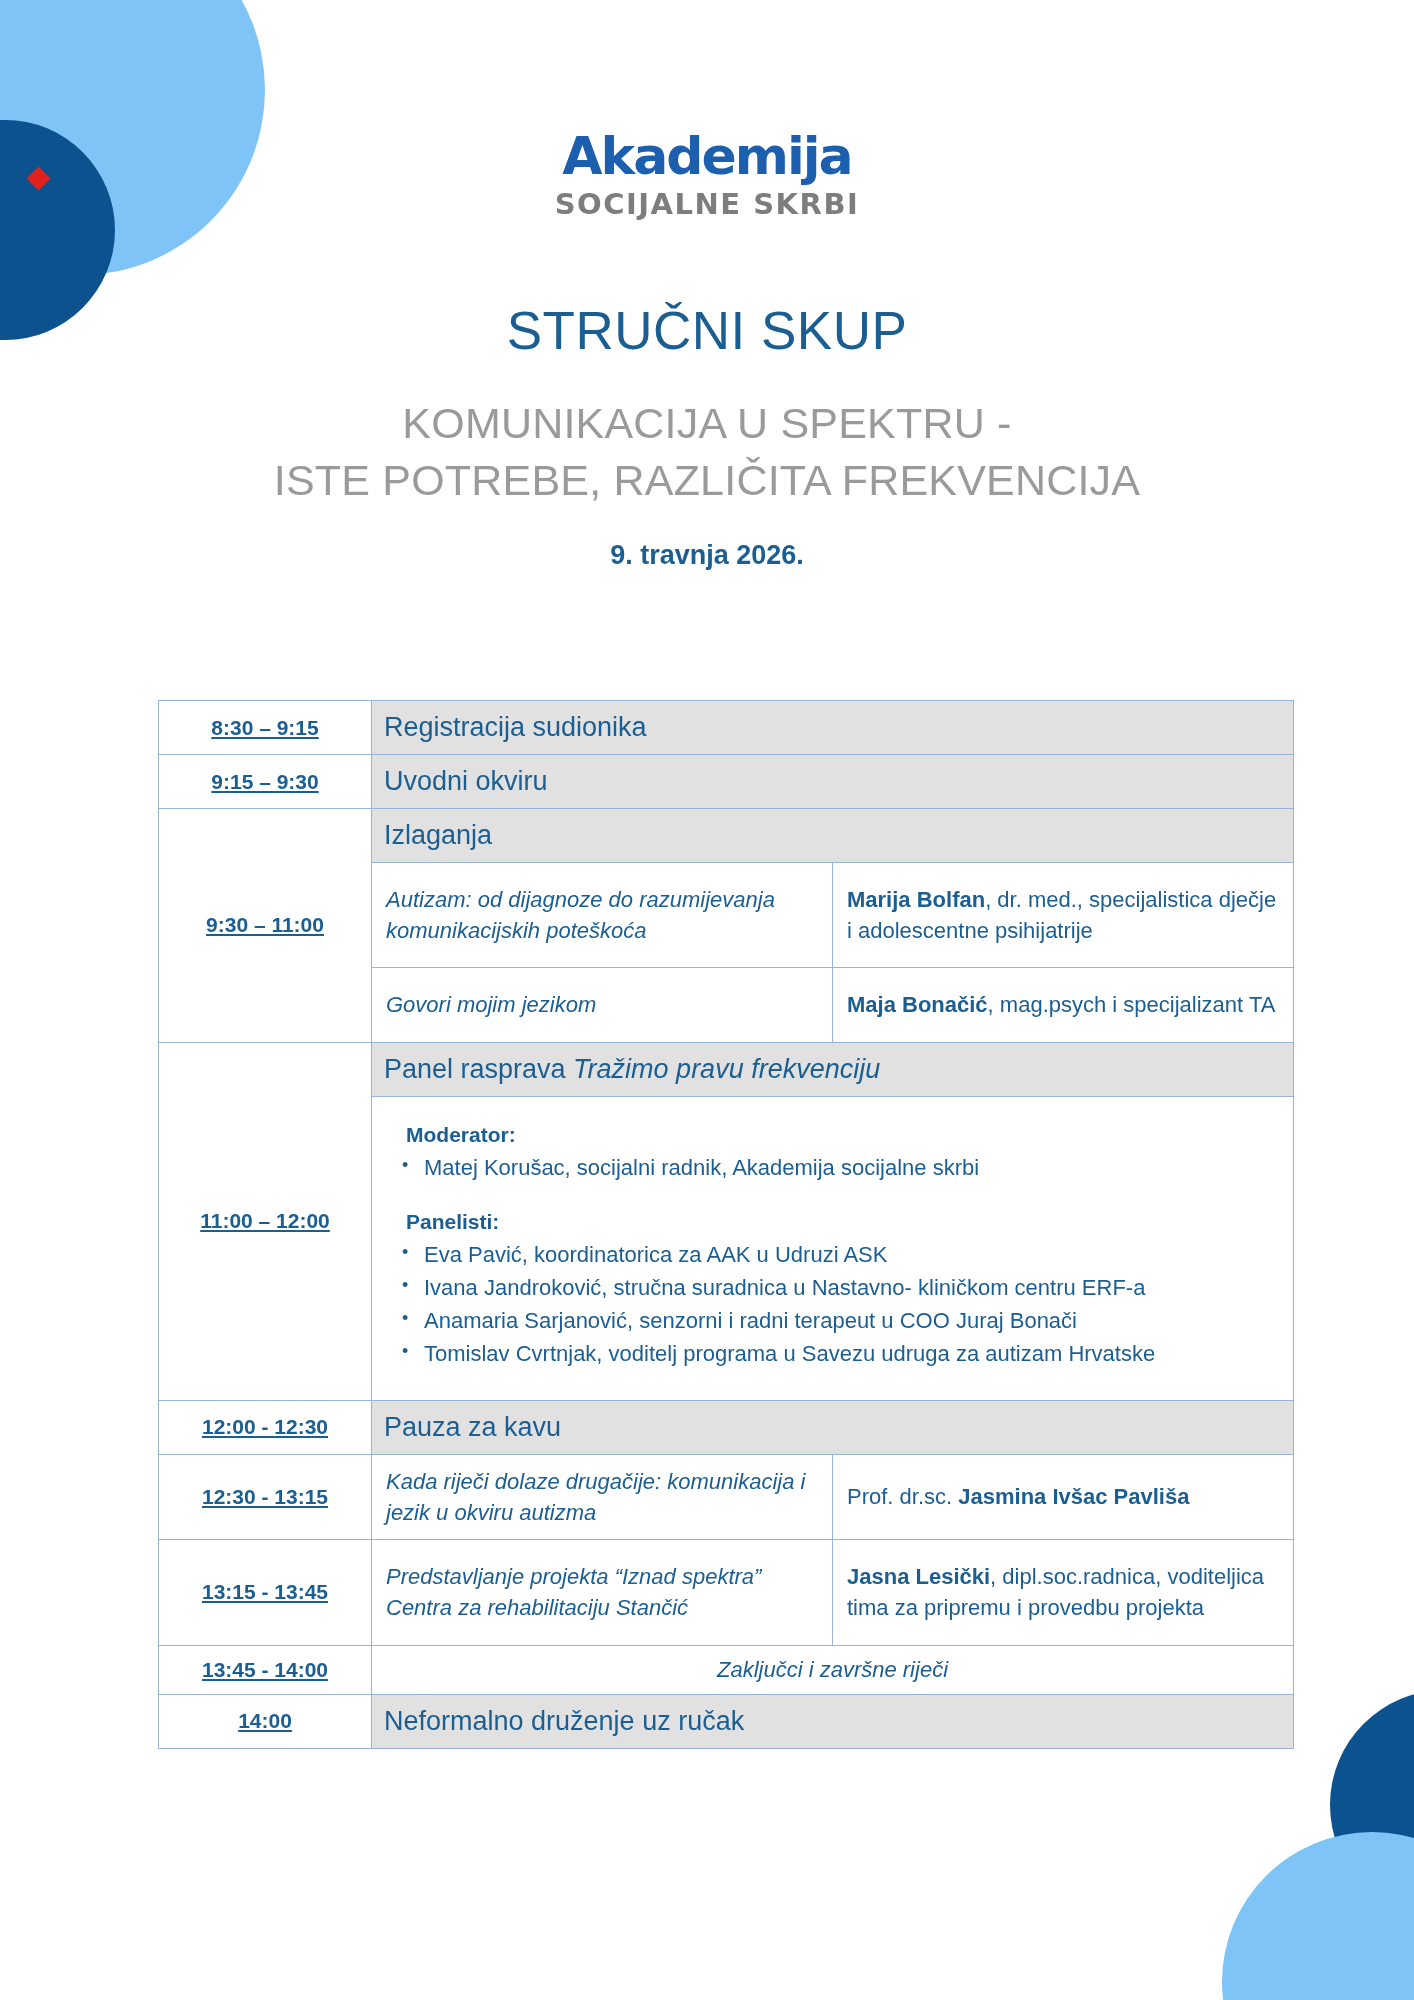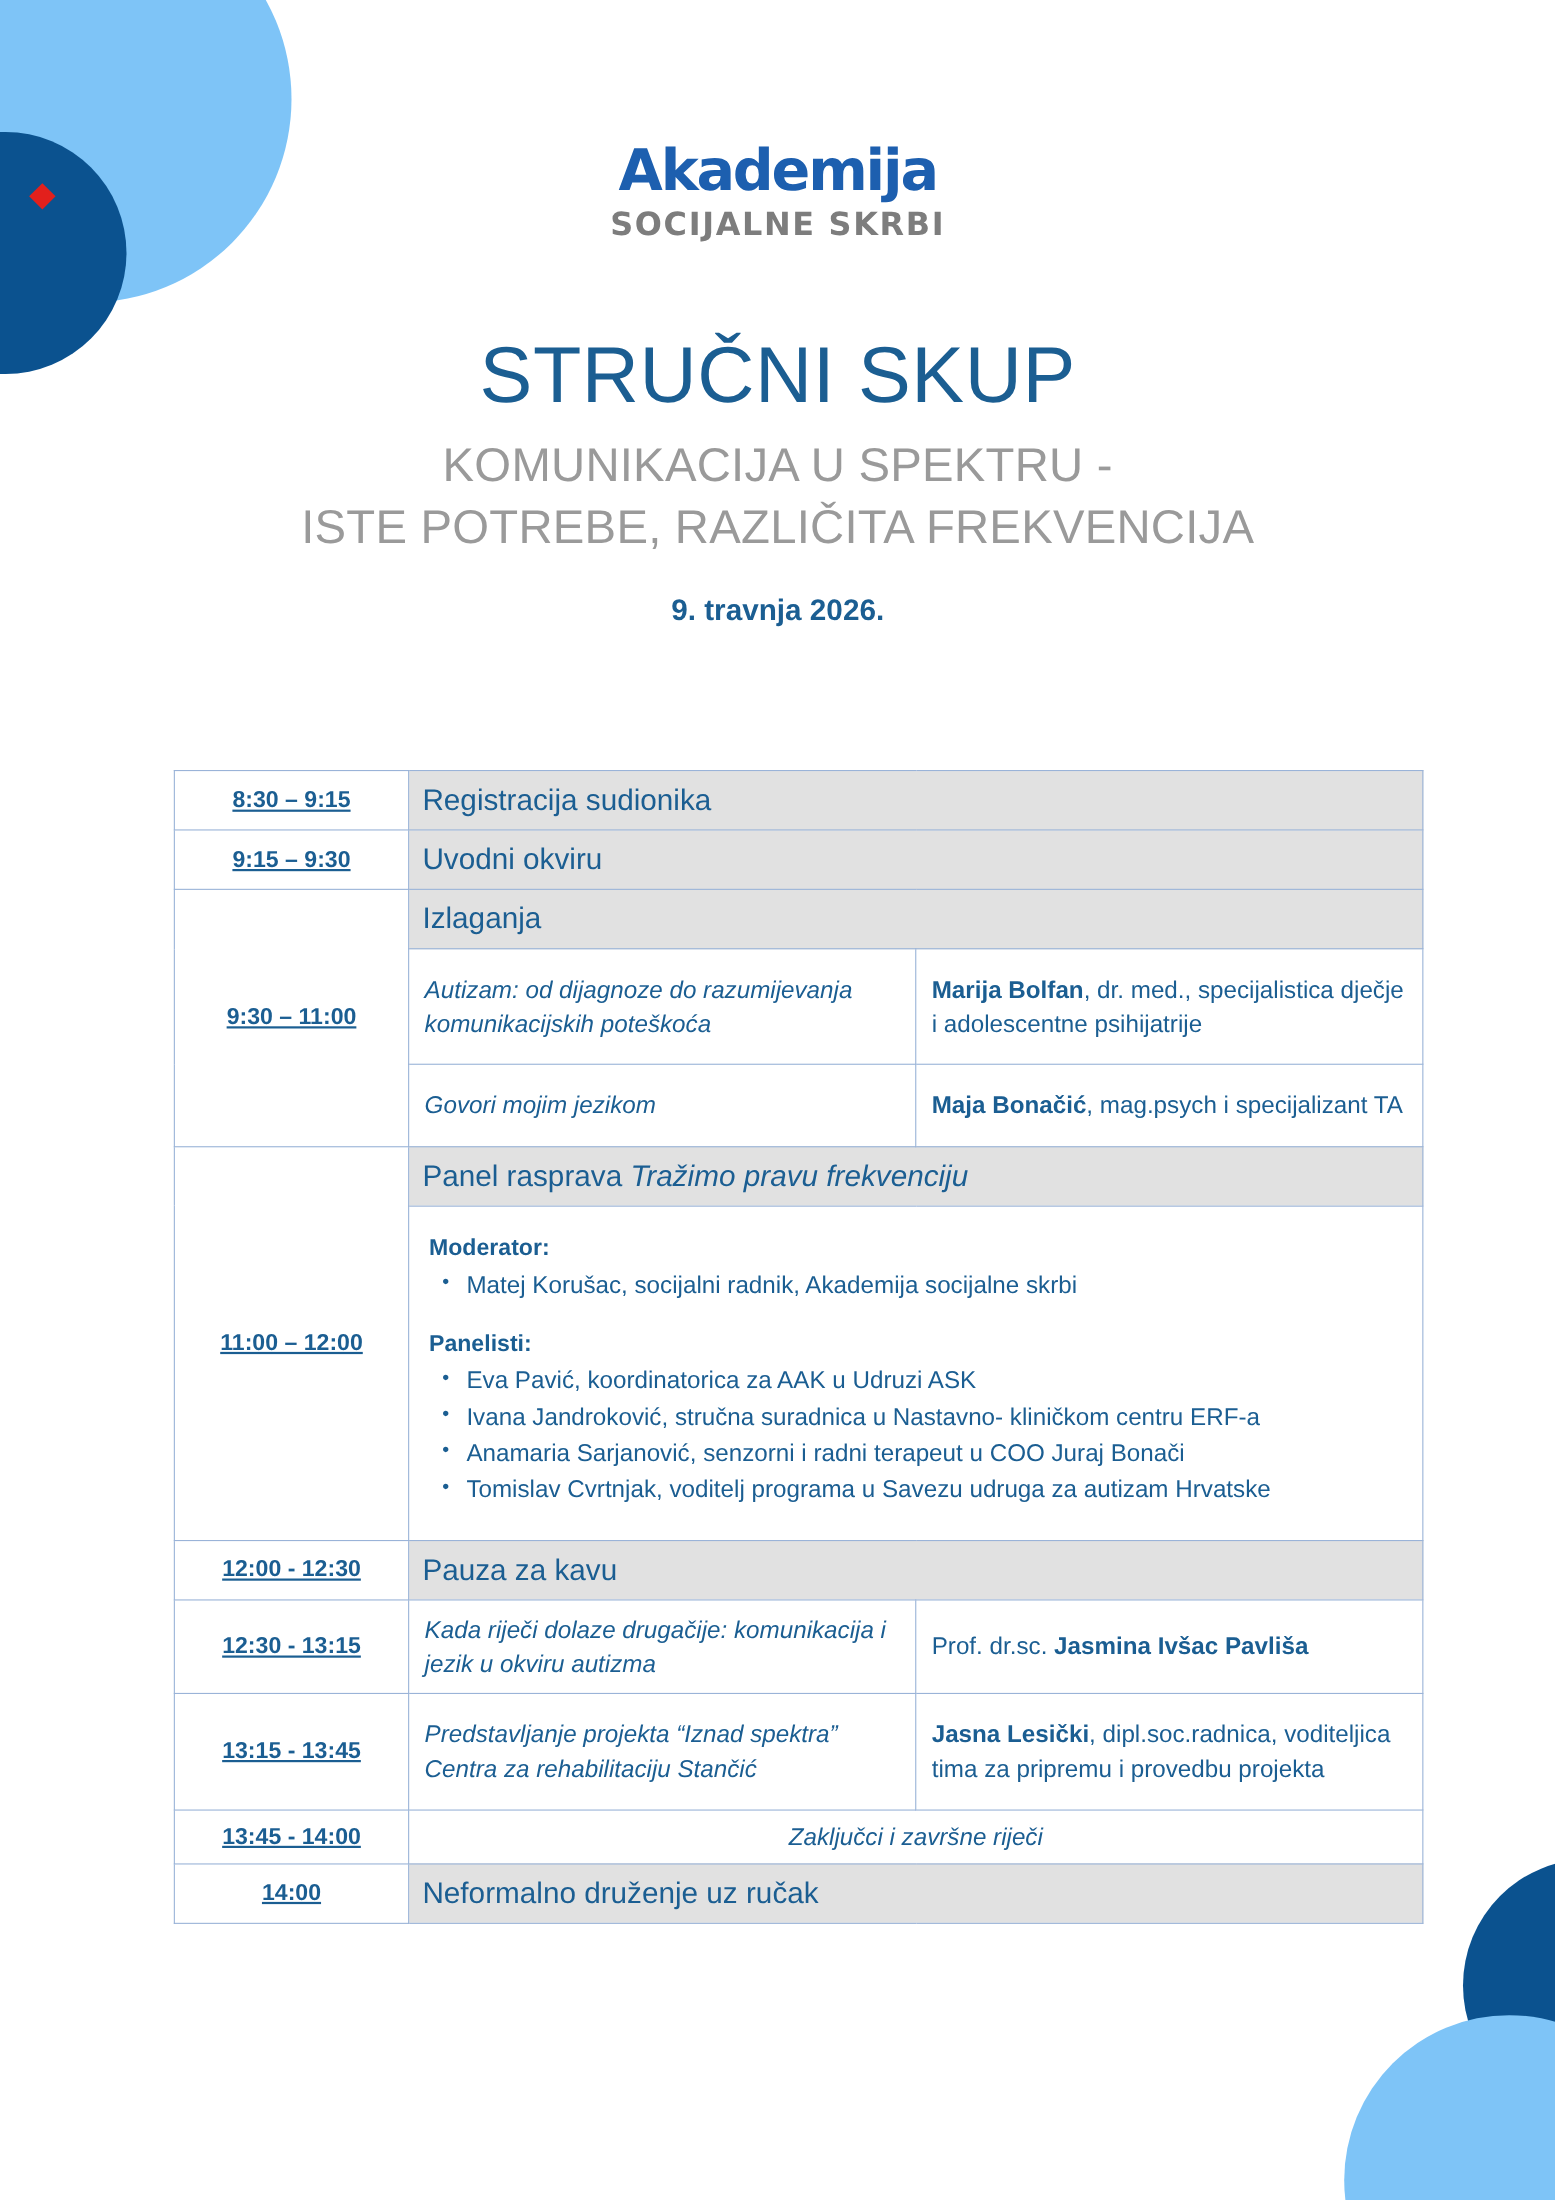--- a/index.html
+++ b/index.html
@@ -75,21 +75,21 @@
     letter-spacing: 1.5px;
     color: #7D7D7D;
   }
 
   
   #main-title {
     position: absolute;
     left: 0; right: 0;
     top: 300px;
     text-align: center;
-    font-size: 72px;
+    font-size: 53px;
     color: #1B5E92;
     letter-spacing: 0.5px;
   }
   #subtitle-block {
     position: absolute;
     left: 0; right: 0;
     top: 395px;
     text-align: center;
     font-size: 43px;
     line-height: 1.32;
@@ -165,21 +165,21 @@
     font-size: 22px;
     line-height: 1.42;
   }
   .person-text b { font-weight: bold; }
 
   
   .panel-cell { padding: 26px 18px 30px 18px !important; }
   .panel-head {
     font-size: 21px;
     font-weight: bold;
-    margin: 0 0 4px 0;
+    margin: 0 0 4px 16px;
   }
   .panel-head.second { margin-top: 26px; }
   .panel-list {
     margin: 0;
     padding-left: 34px;
     list-style: none;
   }
   .panel-list li {
     font-size: 22px;
     line-height: 1.5;

